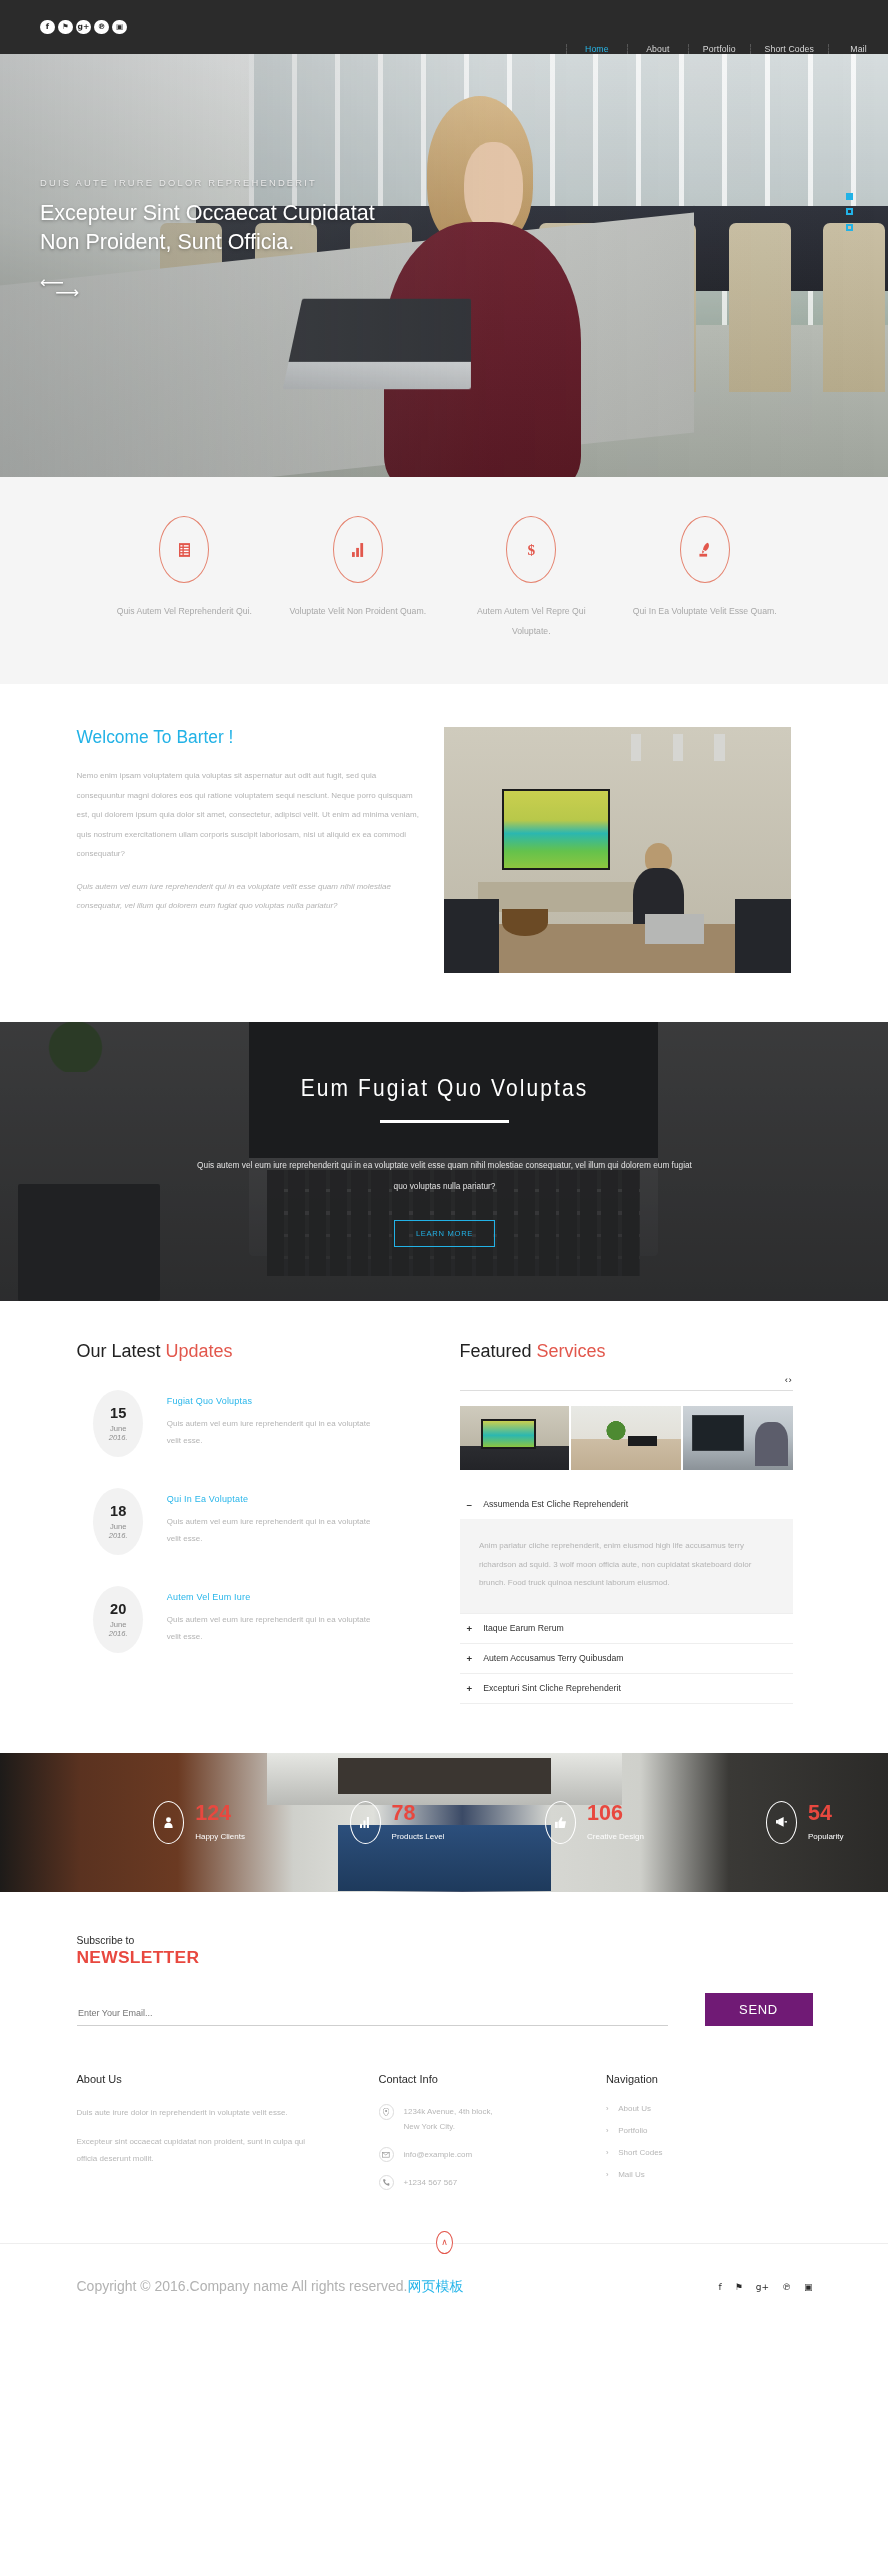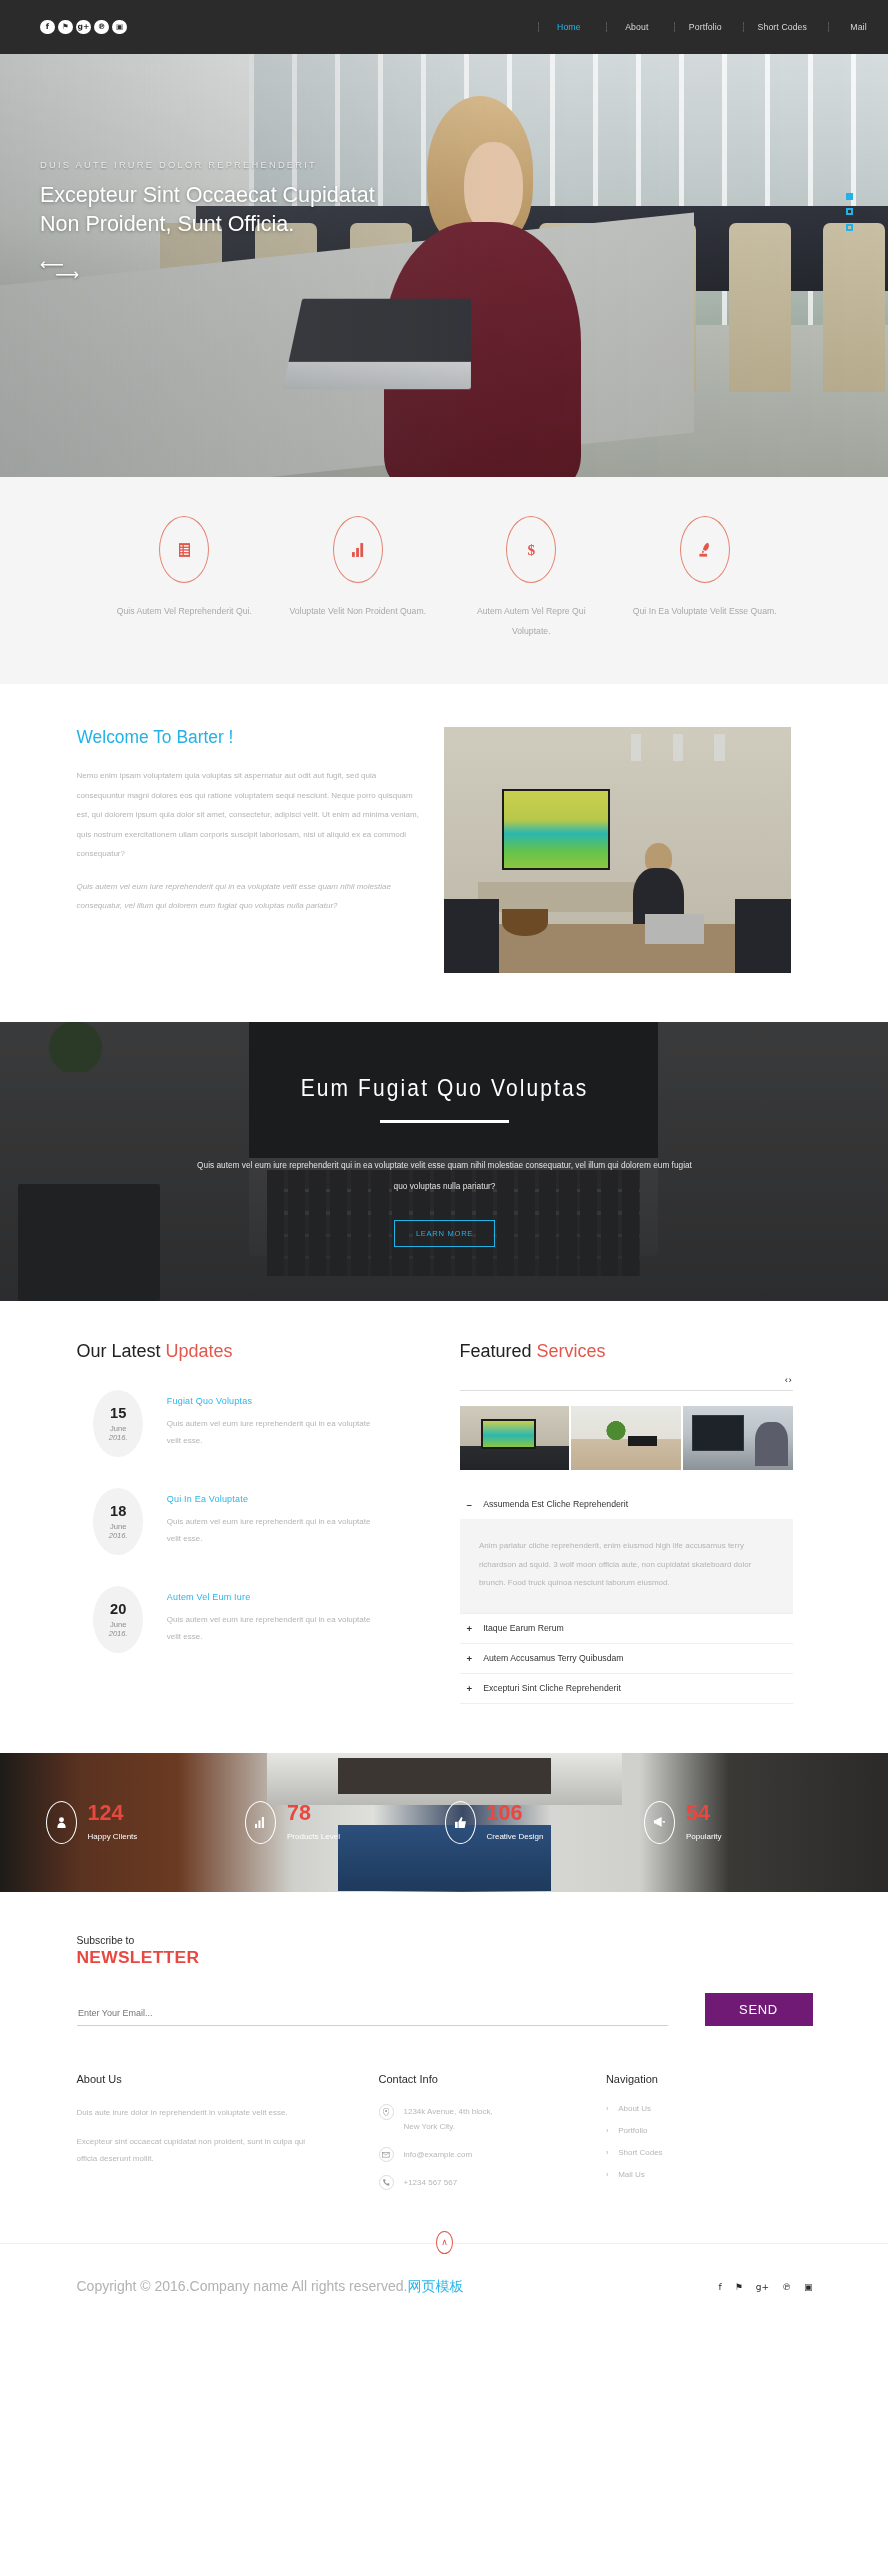--- a/index.html
+++ b/index.html
@@ -25,21 +25,21 @@
     line-height:1;
   }
   .brand {
     position:absolute; left:0; right:0; text-align:center; pointer-events:none;
   }
   .brand-inner {
     display:inline-block; color:#fff; font-size:28px; letter-spacing:0px;
     font-family:"Liberation Sans", sans-serif; font-weight:400;
     transform:scaleY(1.18); position:relative; left:-163px;
   }
-  .mainnav { margin-left:auto; display:flex; height:54px; align-items:center;gap:7px; }
+  .mainnav { margin-left:auto; display:flex; height:54px; align-items:flex-end; }
   .mainnav a {
     display:flex; align-items:center; justify-content:center;
     padding:0 14px; min-width:61px; color:#d8d8d8; font-size:8.7px;
     text-decoration:none; border-left:0.7px dashed #565656;
     letter-spacing:0.1px;
   }
   .mainnav a:last-child { border-right:0.7px dashed #565656; }
   .mainnav a.active { color:#28b7e8; }
 
   
@@ -96,21 +96,21 @@
     background:linear-gradient(180deg,#6e2230,#55141f); border-radius:45% 45% 12% 12%;
   }
   .hero-laptop {
     position:absolute; left:33%; top:57%; width:20%; height:22%;
     background:linear-gradient(180deg,#2f3136 0%,#2f3136 72%,#cfd2d4 72%,#b9bcbe 100%);
     transform:perspective(208px) rotateX(14deg) skewX(-6deg);
     border-radius:2.1px;
   }
   .hero-shade { position:absolute; inset:0; background:linear-gradient(90deg, rgba(90,95,95,.35), rgba(120,125,125,.05) 55%, rgba(0,0,0,0)); }
 
-  .hero-copy { position:absolute; left:40px; top:105px; z-index:4; }
+  .hero-copy { position:absolute; left:40px; top:123px; z-index:4; }
   .hero-kicker {
     color:#e9e9e9; font-size:9.4px; letter-spacing:2.2px; font-weight:500;
     text-shadow:0 0.7px 2.1px rgba(0,0,0,.35);
   }
   .hero-title {
     margin-top:11px; color:#fff; font-size:21.5px; line-height:1.35; font-weight:400;
     text-shadow:0 0.7px 3.5px rgba(0,0,0,.35);
   }
   .hero-arrows { margin-top:18px; position:relative; width:42px; height:28px; }
   .hero-arrows .ar {
@@ -247,21 +247,21 @@
   .acc-body p { color:#b4b4b4; font-size:8px; line-height:2.35; }
 
   
   .counters { height:139px; position:relative; overflow:hidden; }
   .ct-bg { position:absolute; inset:0; background:linear-gradient(90deg,#1d1b19 0%,#5a3220 9%,#6b3a22 20%,#cfd0cb 33%,#dfe0db 42%,#3b4a66 52%,#d6d7d2 62%,#cfd0cb 72%,#3a3936 82%,#2b2a28 100%); }
   .ct-ceiling { position:absolute; left:30%; top:0; width:40%; height:38%;
     background:linear-gradient(180deg,#e6e7e3,#b9bab6); }
   .ct-dark { position:absolute; left:38%; top:4%; width:24%; height:26%; background:#3b3631; }
   .ct-glass { position:absolute; left:38%; top:52%; width:24%; height:48%; background:linear-gradient(180deg,#2c4f7c,#1e3a5c); }
   .ct-row { position:relative; z-index:3; display:flex; width:798px; margin:0 auto; height:139px; align-items:center; }
-  .ct { flex:1; display:flex; align-items:center; justify-content:flex-start; gap:11px; }
+  .ct { flex:1; display:flex; align-items:center; justify-content:flex-end; gap:11px; }
   .ct-ring {
     width:31px; height:43px; border:1.4px solid #fff; border-radius:50%; flex:none;
     display:flex; align-items:center; justify-content:center; color:#fff; font-size:11px;
   }
   .ct-num { color:#e8483f; font-size:21.5px; font-weight:bold; line-height:1; }
   .ct-lab { color:#fff; font-size:8px; margin-top:7px; }
 
   
   .news { padding:43px 0 7px; width:736px; margin:0 auto; }
   .news-sub { font-size:10.4px; color:#2b2b2b; }

